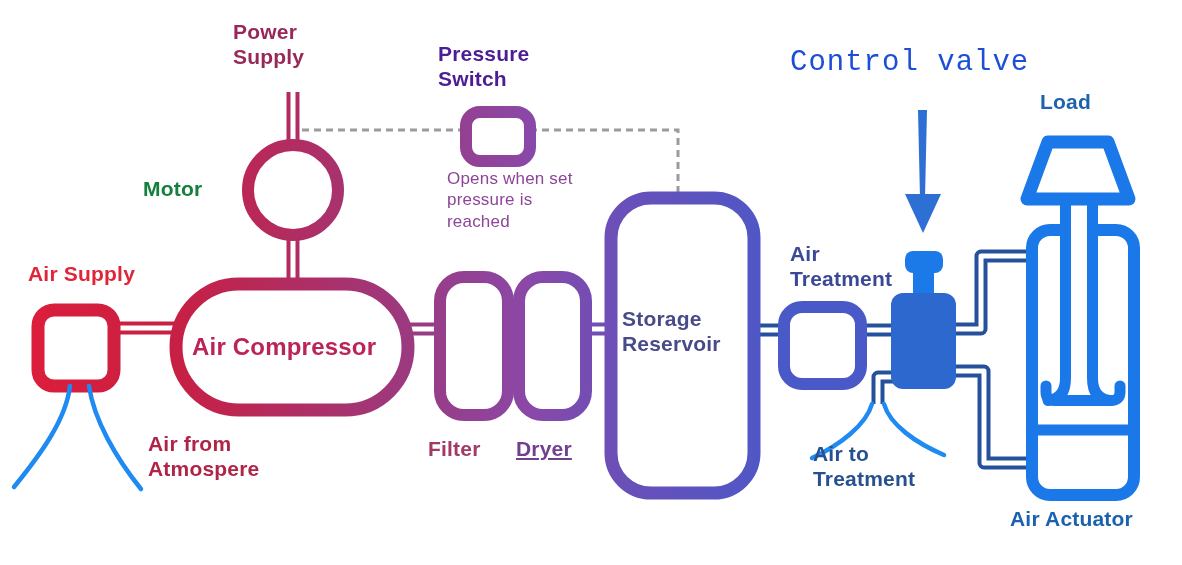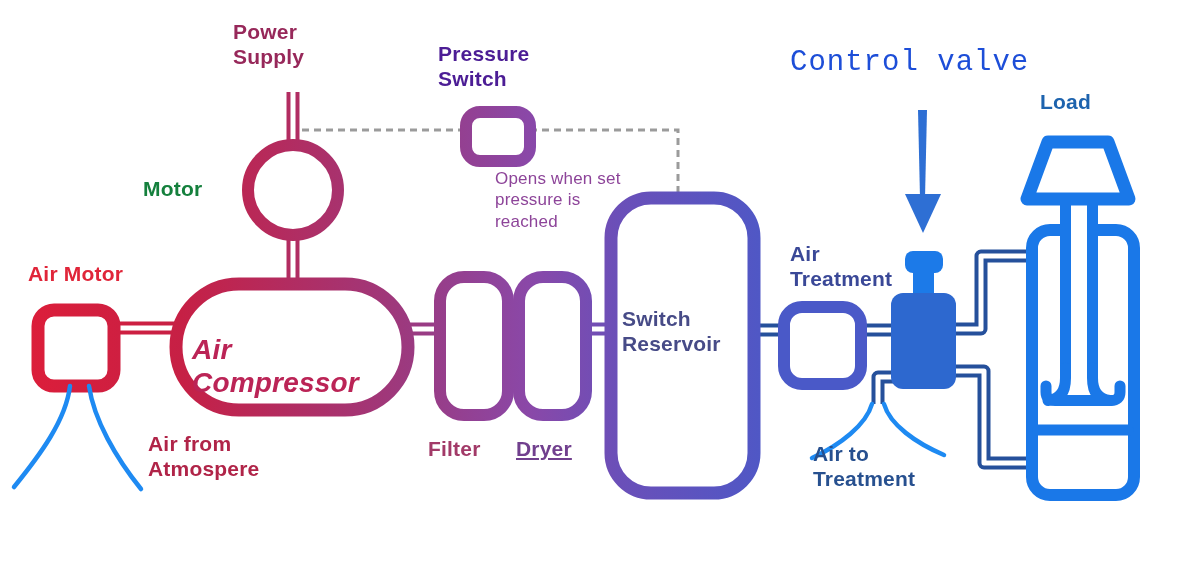--- a/index.html
+++ b/index.html
@@ -100,27 +100,28 @@
     </g>
     <polygon points="1048,142 1108,142 1129,199 1027,199" class="boxw blue" stroke-width="13" stroke-linejoin="round"></polygon>
     <g>
       <path class="piston" d="M 1065.5 368 L 1065.5 378 Q 1065.5 399 1048 400.5"></path>
       <path class="piston" d="M 1092.5 368 L 1092.5 378 Q 1092.5 399 1110 400.5"></path>
       <path class="piston" d="M 1046 386 L 1046 392 Q 1046 400.5 1055 400.5 L 1111 400.5 Q 1120 400.5 1120 392 L 1120 386"></path>
       <path class="piston" d="M 1038 430 H 1128"></path>
     </g>
   </svg>
 
-  <div class="lbl" style="left:28px;top:262px;width:130px;color:#e02539;">Air Motor</div>
+  <div class="lbl" style="left:28px;top:262px;width:130px;color:#e02539;">Air Supply</div>
   <div class="lbl center" style="left:233px;top:20px;width:118px;color:#97285a;">Power Supply</div>
   <div class="lbl" style="left:143px;top:177px;width:80px;color:#15803d;">Motor</div>
   <div class="lbl center" style="left:438px;top:42px;width:118px;color:#4c1d95;">Pressure Switch</div>
-  <div class="lbl" id="lbl-pressure-note" style="left:447px;top:168px;width:150px;color:#8d4499;margin-left:48px;">Opens when set pressure is reached</div>
-  <div class="lbl center" style="left:192px;top:333px;width:200px;color:#bb2456;font-size:28px;font-style:italic;">Air Compressor</div>
+  <div class="lbl" id="lbl-pressure-note" style="left:447px;top:168px;width:150px;color:#8d4499;">Opens when set pressure is reached</div>
+  <div class="lbl center" style="left:192px;top:333px;width:200px;color:#bb2456;font-size:24px;">Air Compressor</div>
   <div class="lbl" style="left:148px;top:432px;width:135px;color:#b02448;">Air from Atmospere</div>
   <div class="lbl center" style="left:428px;top:437px;width:92px;color:#a23a68;">Filter</div>
   <div class="lbl center" style="left:516px;top:437px;width:80px;color:#71408e;text-decoration:underline;">Dryer</div>
-  <div class="lbl center" style="left:622px;top:307px;width:122px;color:#474b87;">Switch Reservoir</div>
+  <div class="lbl center" style="left:622px;top:307px;width:122px;color:#474b87;">Storage Reservoir</div>
   <div class="lbl center" style="left:762px;top:242px;width:120px;color:#3a4897;margin-left:28px;">Air Treatment</div>
   <div class="lbl center" id="lbl-control-valve" style="left:790px;top:46px;width:245px;color:#1d4ed8;">Control valve</div>
   <div class="lbl center" style="left:813px;top:442px;width:130px;color:#27508f;">Air to Treatment</div>
   <div class="lbl center" style="left:1040px;top:90px;width:76px;color:#1d63ae;">Load</div>
+  <div class="lbl center" style="left:1010px;top:507px;width:145px;color:#1a62b0;">Air Actuator</div>
 </div>
 
 </body></html>

